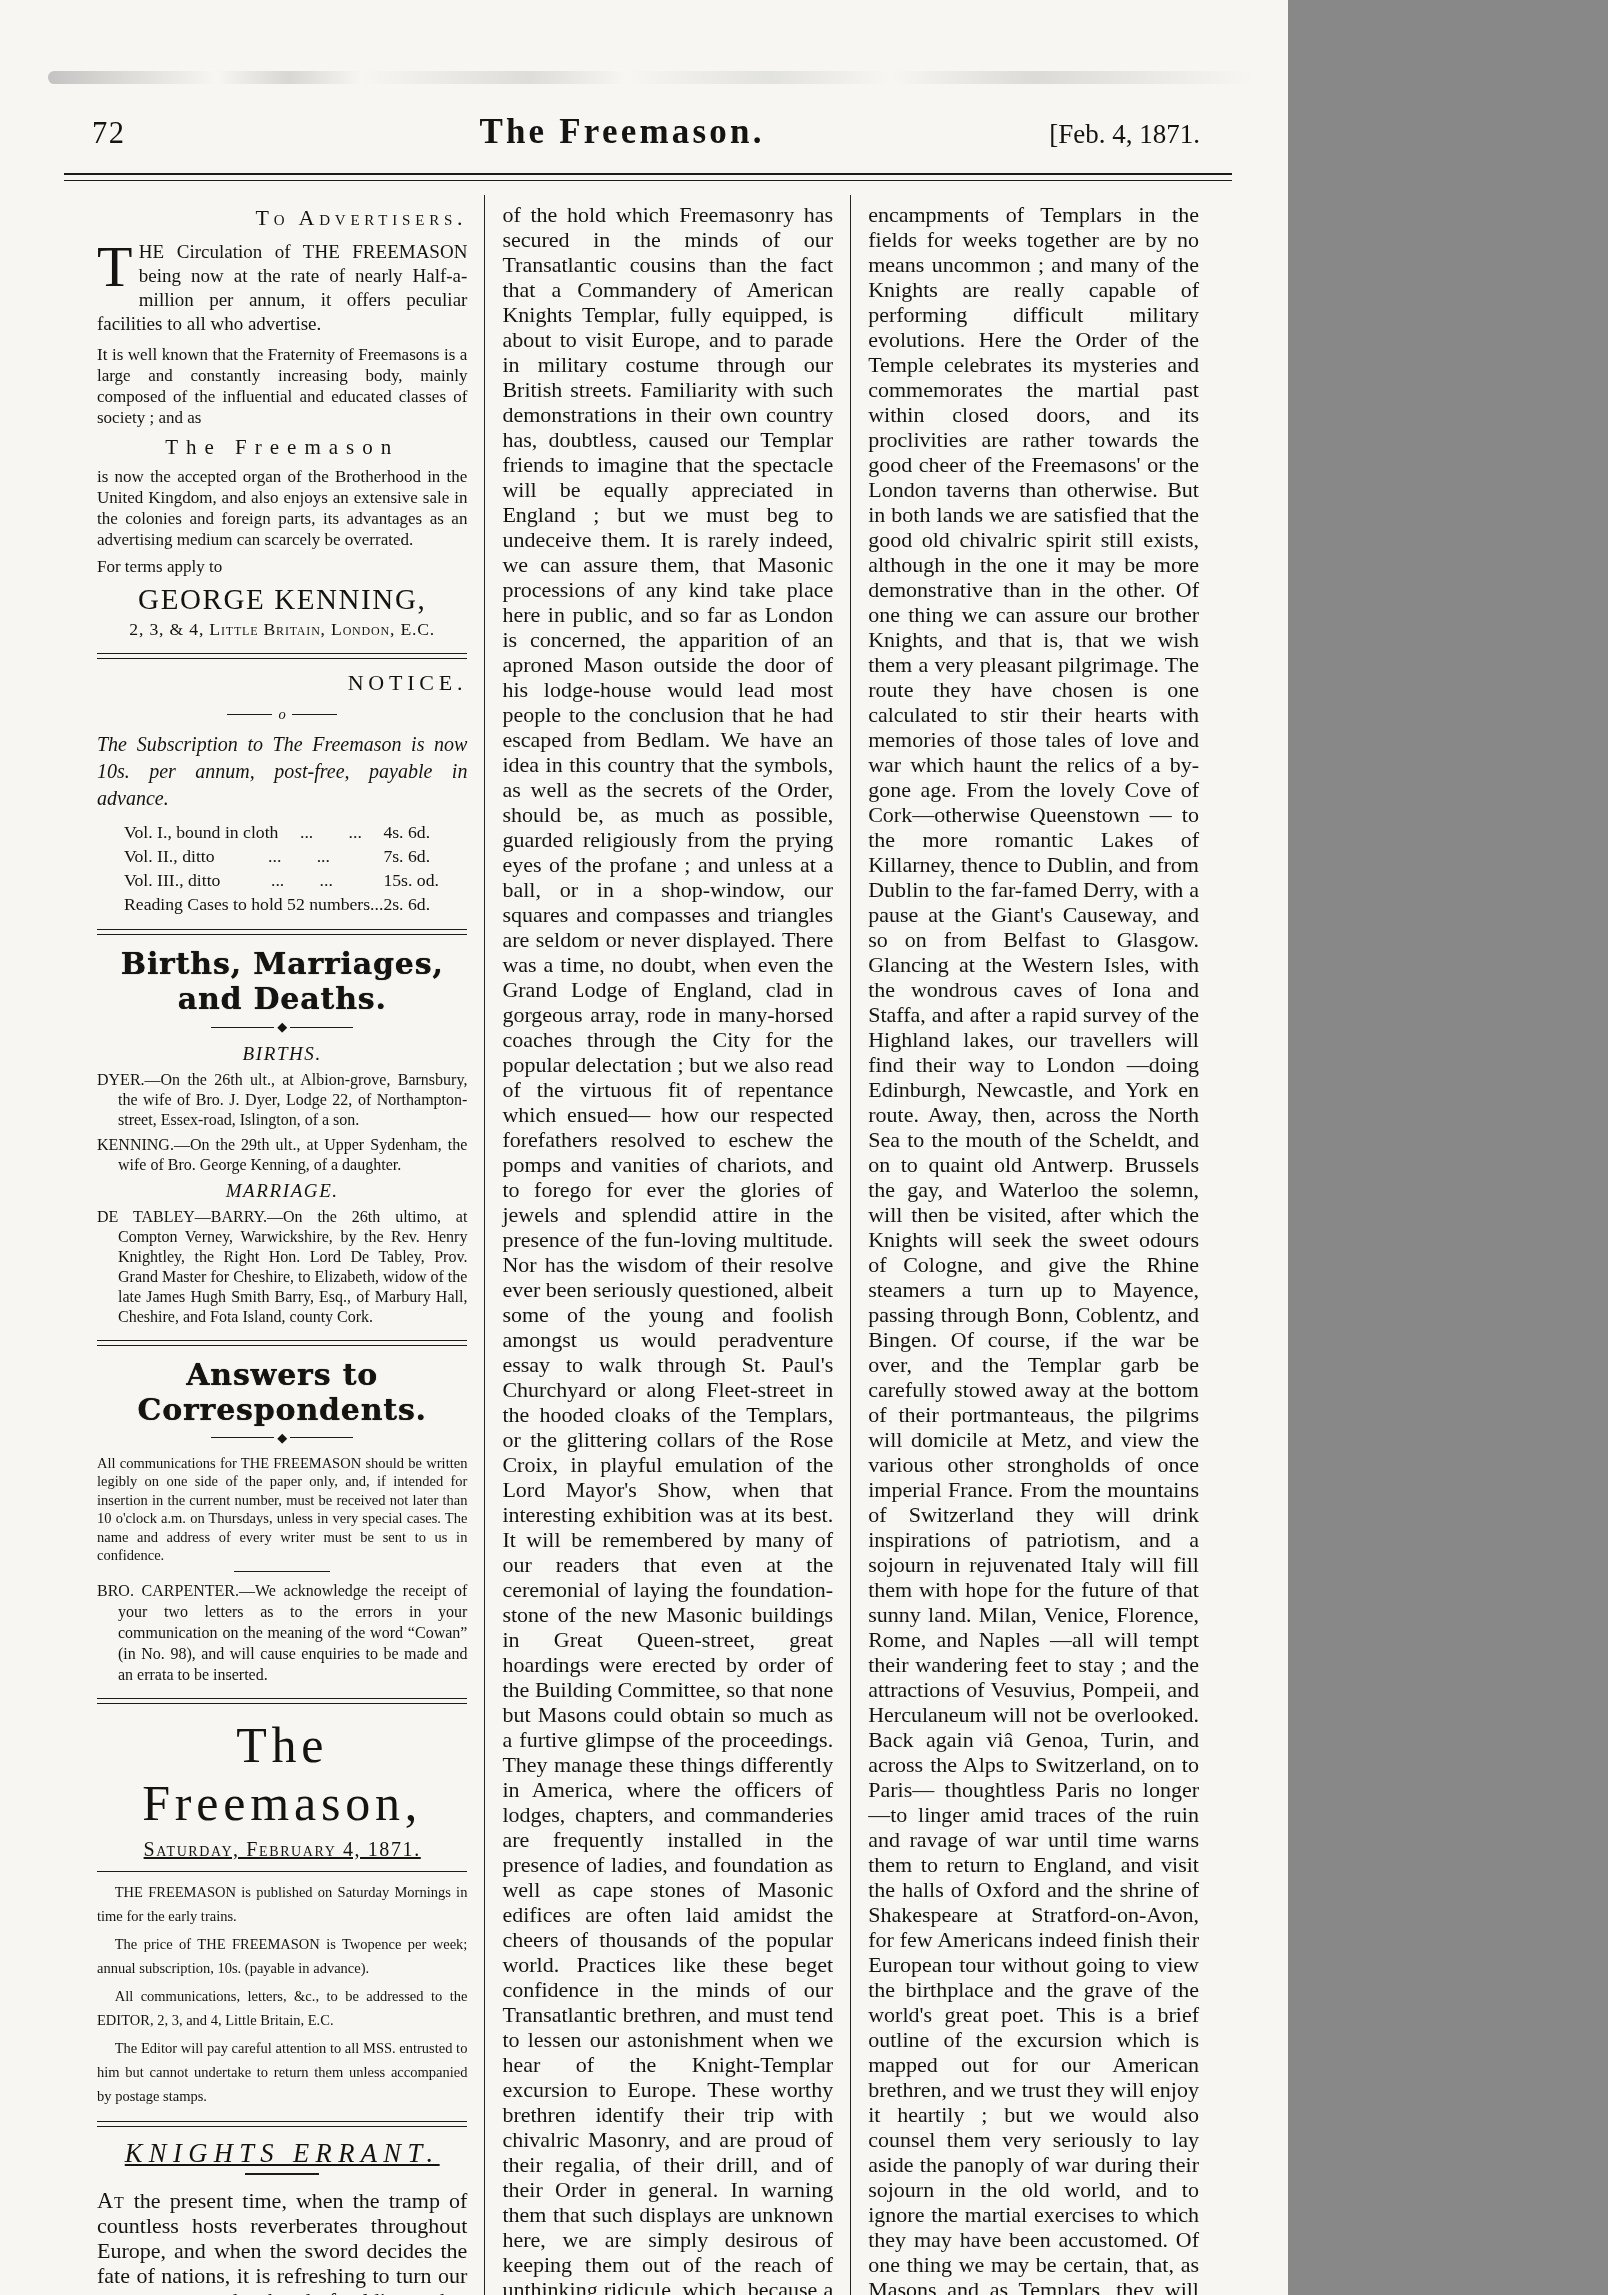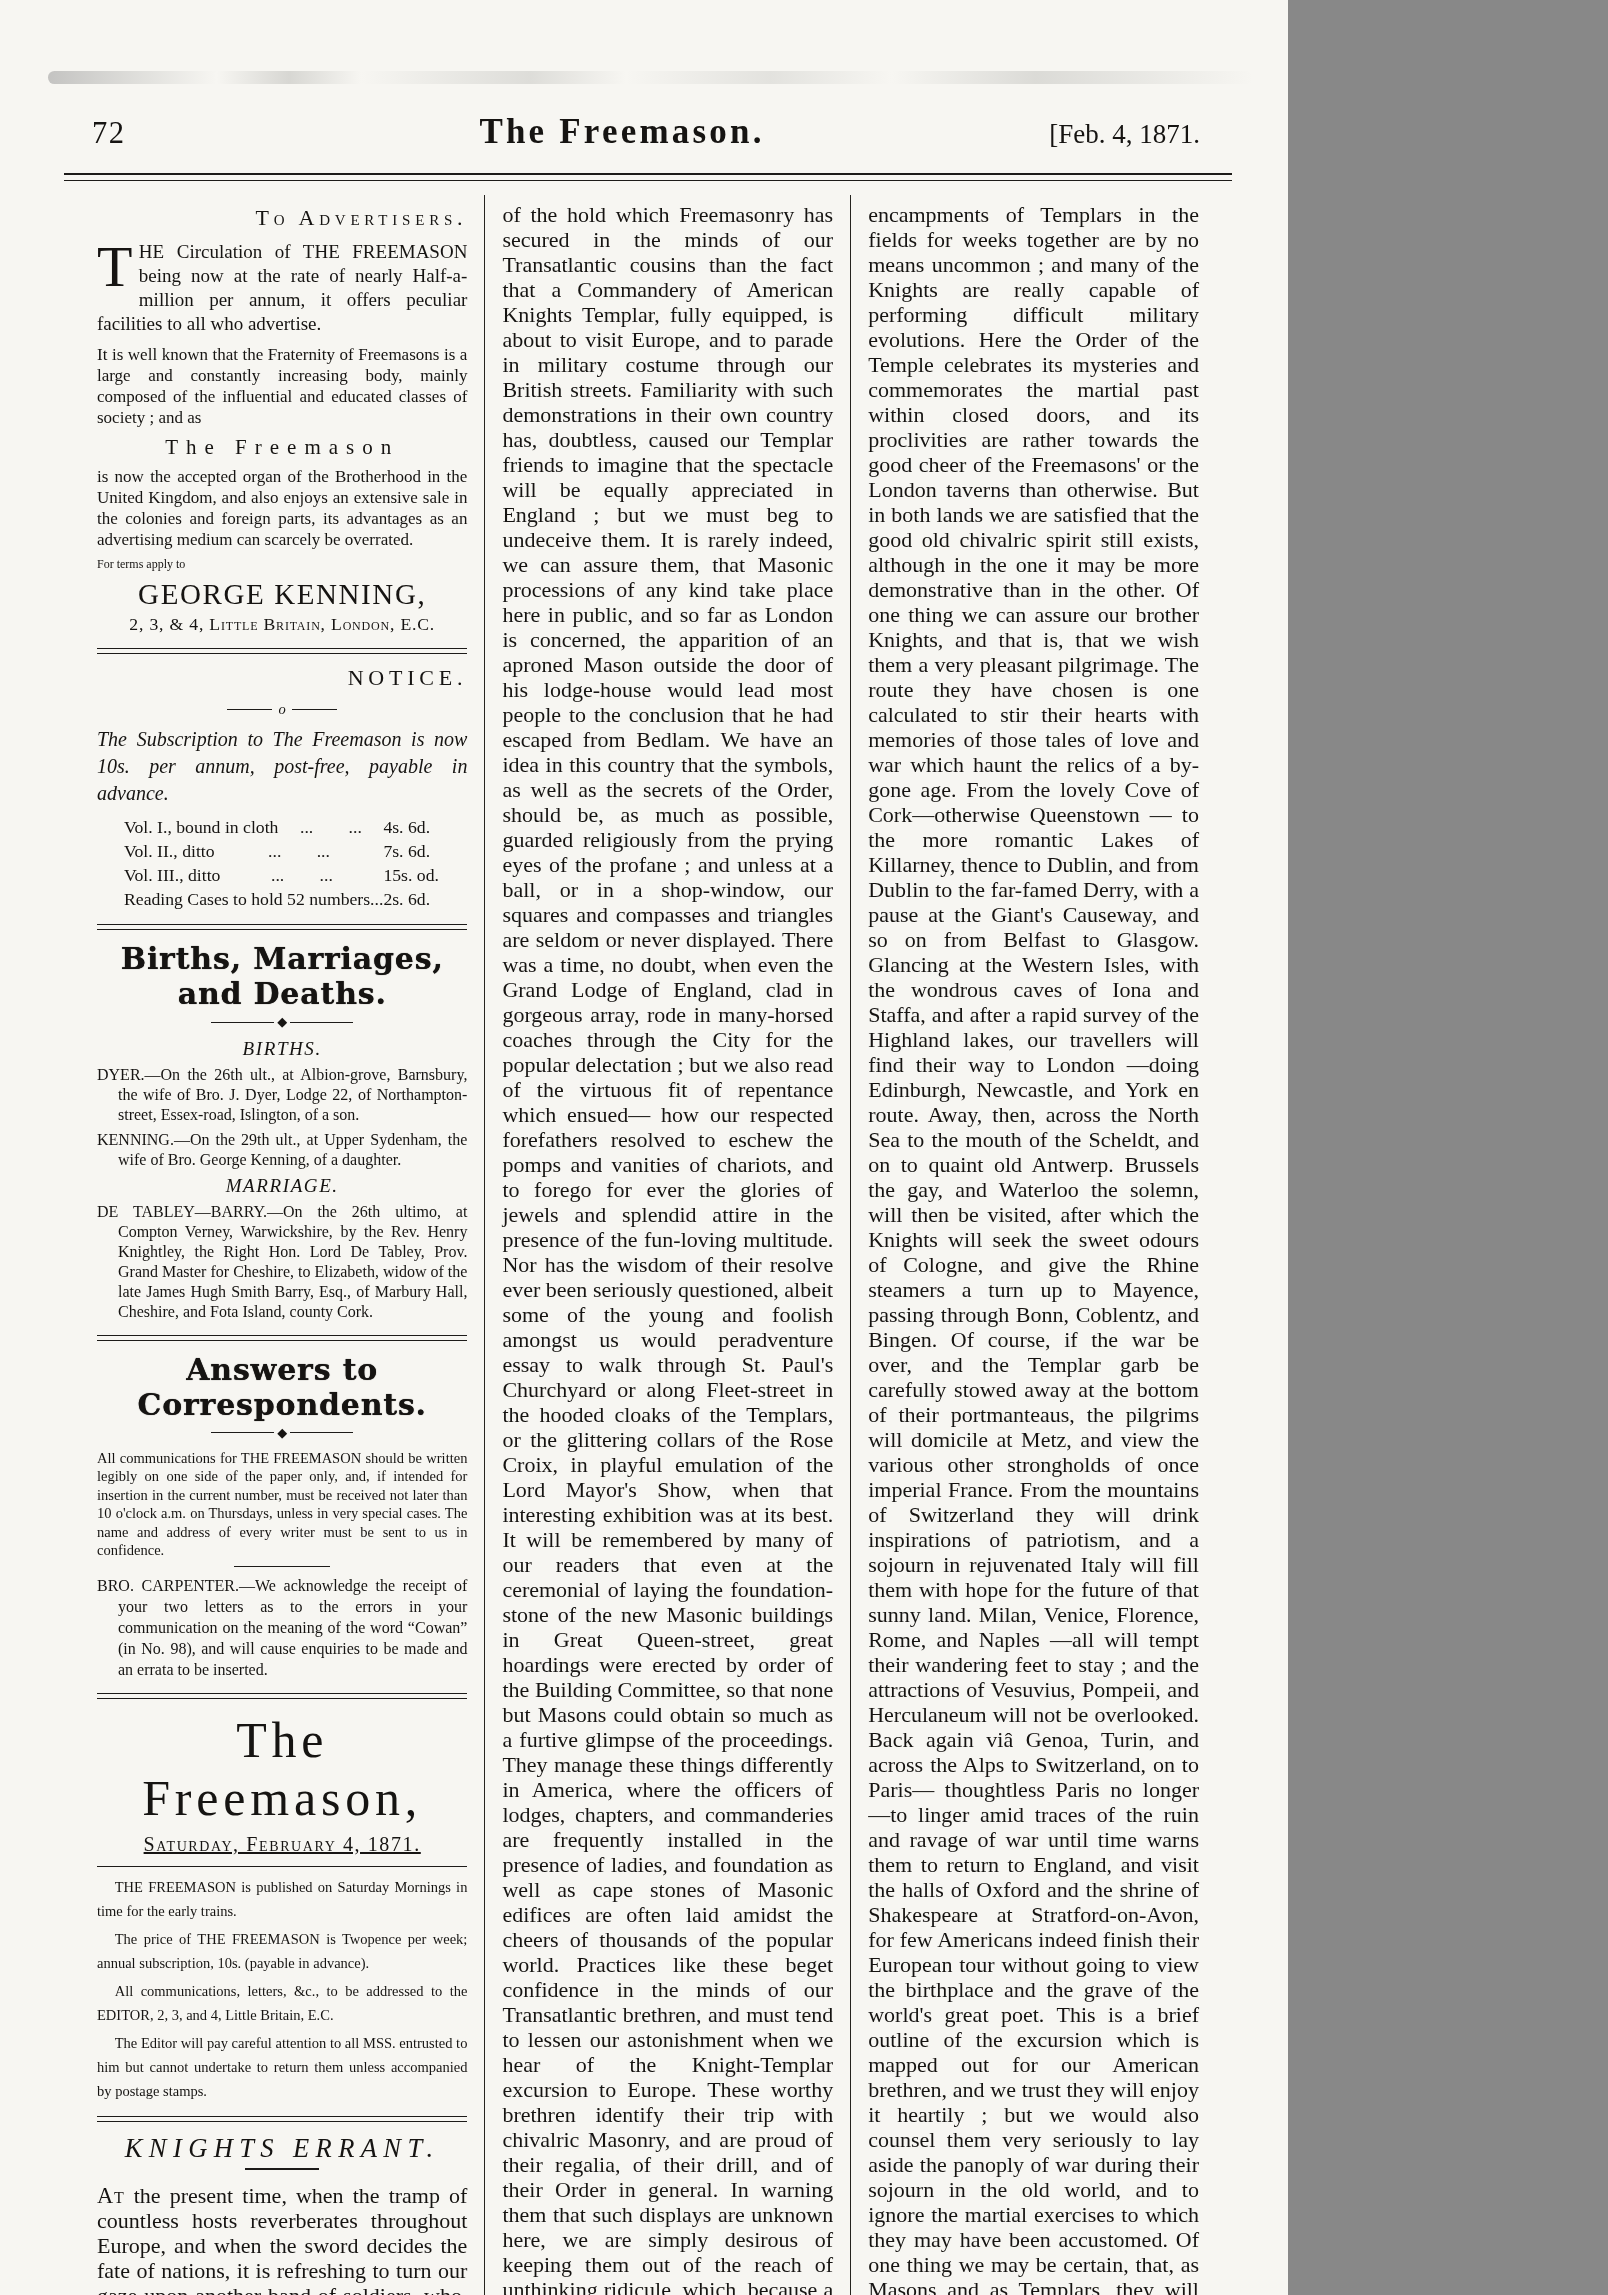--- a/index.html
+++ b/index.html
@@ -45,21 +45,21 @@
   
   .sec{margin-bottom:4.8px;}
   .sec-rule{height:4px;border-top:1.6px solid #1d1b19;border-bottom:0.8px solid #1d1b19;margin:13px 0 11.2px 0;}
   .c1-heading{
     text-align:right;font-size:22px;letter-spacing:4.8px;margin:3.2px 0 9.6px 0;font-variant:small-caps;
   }
   .adv-p1{font-size:19px;line-height:24px;text-align:justify;margin:0 0 8px 0;}
   .dropcap{float:left;font-size:58px;line-height:45px;padding:3.2px 6.4px 0 0;}
   .adv-p2,.adv-p3{font-size:17px;line-height:21px;text-align:justify;margin:0 0 6.4px 0;}
   .brand-line{text-align:center;font-size:21px;letter-spacing:8px;margin:6.4px 0;}
-  .apply-line{font-size:12px;margin:3.2px 0 6.4px 0;}
+  .apply-line{font-size:17px;margin:3.2px 0 6.4px 0;}
   .contact-name{text-align:center;font-size:29px;letter-spacing:1.6px;margin:3.2px 0;}
   .contact-addr{text-align:center;font-size:17.7px;font-variant:small-caps;letter-spacing:0.8px;margin:1.6px 0 4.8px 0;}
   .o-divider{display:flex;align-items:center;justify-content:center;margin:1.6px 0 8px 0;font-size:14.5px;font-style:italic;}
   .o-divider .dash{width:45px;border-top:1.6px solid #1d1b19;margin:0 6.4px;}
   .notice-para{font-style:italic;font-size:20px;line-height:27px;text-align:justify;margin:0 0 8px 0;}
   .price-row{display:flex;font-size:17.7px;line-height:24px;padding-left:27px;}
   .price-label{white-space:nowrap;}
   .price-dots{flex:1;text-align:center;white-space:pre;color:#1b1916;}
   .price-val{width:84px;text-align:left;white-space:nowrap;}
   .gothic{
@@ -72,21 +72,21 @@
   .sub-head{text-align:center;font-style:italic;font-size:19px;letter-spacing:1.6px;margin:4.8px 0;}
   .entry{font-size:16px;line-height:20px;text-align:justify;margin:0 0 4.8px 0;padding-left:21px;text-indent:-21px;}
   .corr-note{font-size:14.5px;line-height:18.5px;text-align:justify;margin:0 0 6.4px 0;}
   .corr-subrule{width:96px;border-top:1.6px solid #1d1b19;margin:6.4px auto 8px auto;}
   .corr-entry{font-size:16px;line-height:21px;text-align:justify;margin:0;padding-left:21px;text-indent:-21px;}
   .mast-title{text-align:center;font-size:50px;letter-spacing:4.8px;margin:11.2px 0 6.4px 0;}
   .mast-date{text-align:center;font-size:20px;letter-spacing:1.6px;font-variant:small-caps;margin:0 0 9.6px 0;text-decoration:underline;}
   .mast-rule{border-top:1.6px solid #1d1b19;margin:0 0 8px 0;}
   .mast-note{font-size:14.5px;line-height:24px;text-align:justify;margin:0 0 4px 0;text-indent:17.7px;}
   .mast-note:first-of-type{text-indent:17.7px;}
-  .art-heading{text-align:center;font-style:italic;font-size:26.5px;letter-spacing:6.4px;margin:11.2px 0 4.8px 0;}
+  .art-heading{text-align:center;font-style:italic;font-size:26.5px;letter-spacing:6.4px;margin:11.2px 0 4.8px 0;text-decoration:underline;}
   .short-rule{width:74px;border-top:2.4px solid #1d1b19;margin:4.8px auto 13px auto;}
   .lead{letter-spacing:0.8px;font-variant:small-caps;font-size:22.5px;}
 </style>
 </head>
 <body>
 
 <div class="page">
   <div class="scan-noise"></div>
 
   <div class="pg-header">

